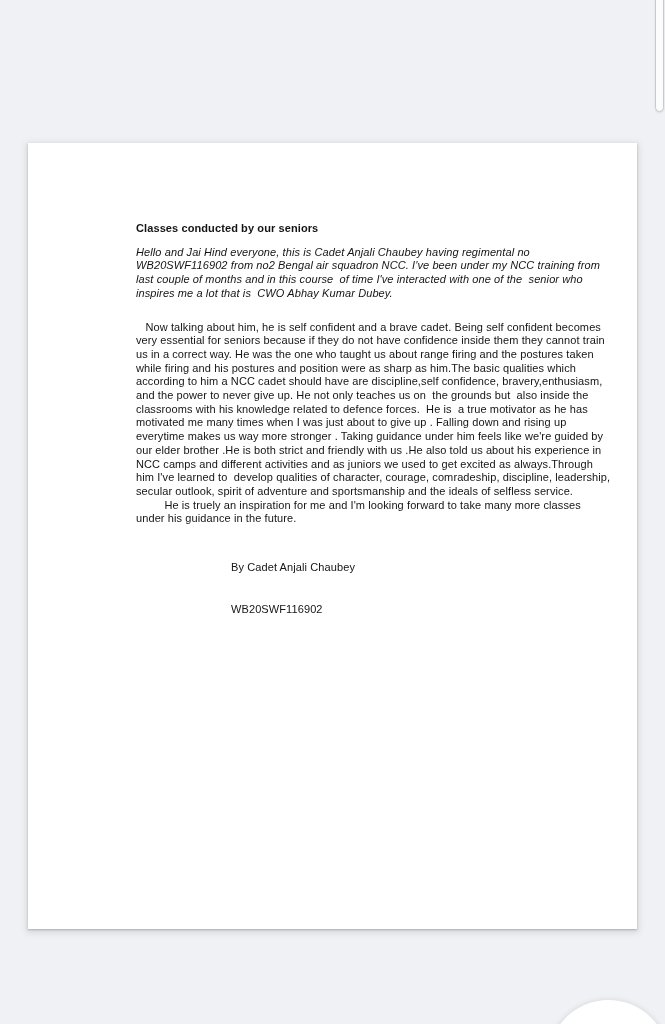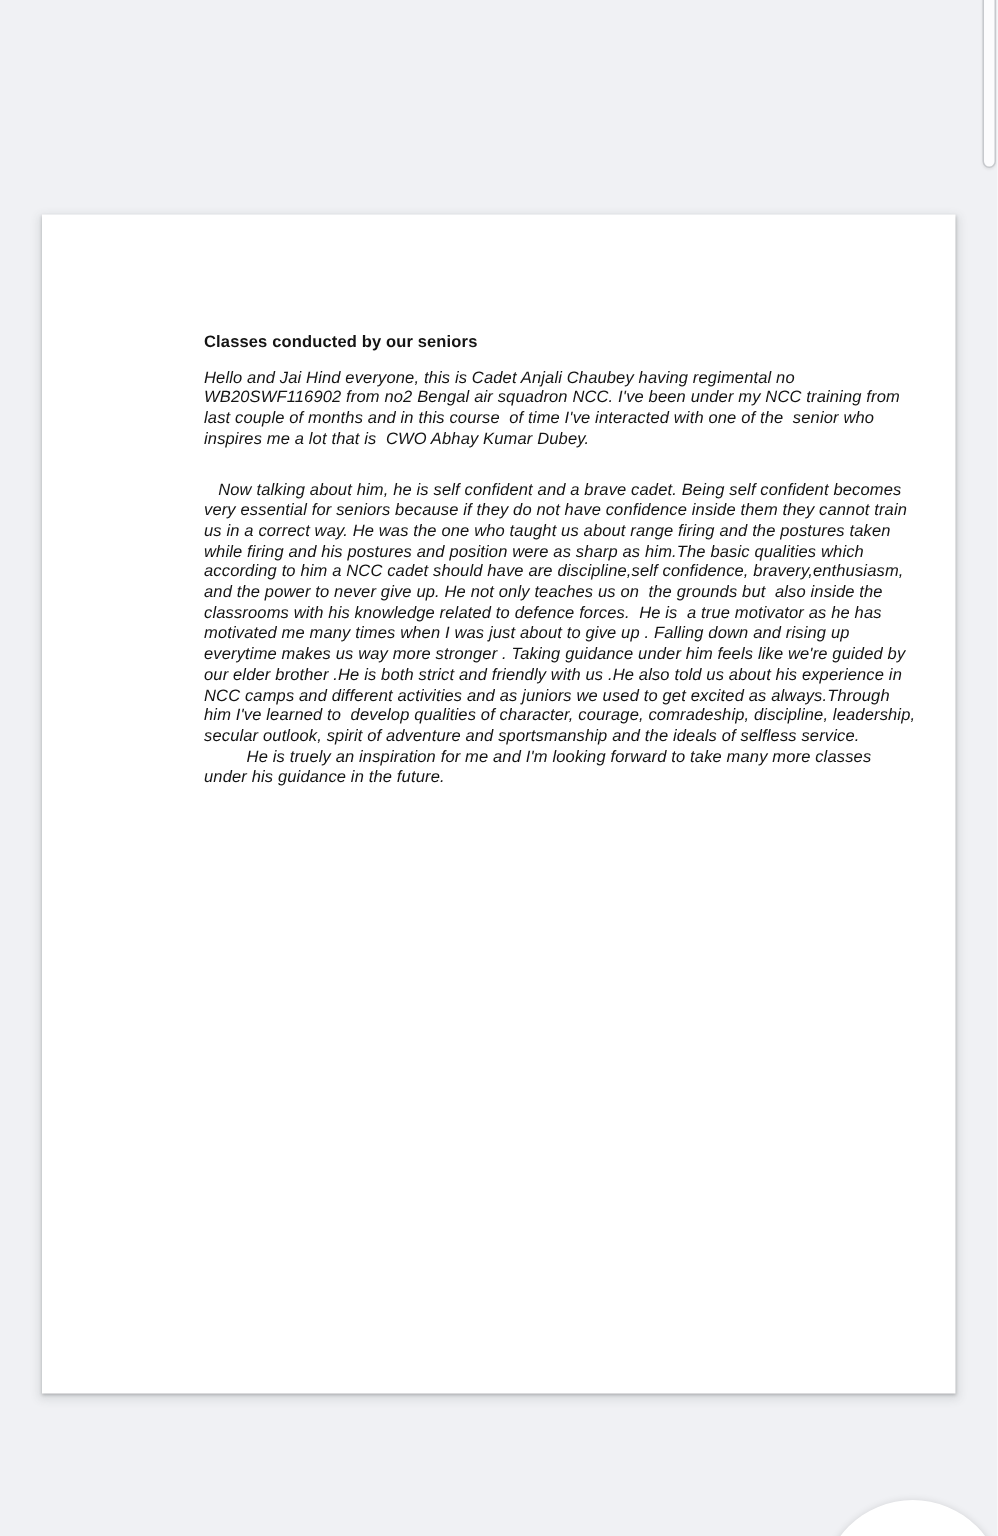--- a/index.html
+++ b/index.html
@@ -35,21 +35,21 @@
     font-size: 11px;
     font-weight: bold;
     margin: 0 0 10px 0;
     line-height: 13.7px;
   }
   .para {
     margin: 0;
     white-space: pre-wrap;
   }
   .para-intro { margin-bottom: 20px; font-style: italic; }
-  .para-main  { margin-bottom: 8px; font-style: italic; }
+  .para-main  { margin-bottom: 8px; }
   .signature  { margin-left: 95px; white-space: pre-wrap; }
   .scrollbar-thumb {
     position: absolute;
     right: 1px; top: -5px;
     width: 9px; height: 117px;
     box-sizing: border-box;
     background: #fcfcfd;
     border: 1px solid #c7c9cd;
     border-radius: 5px;
     box-shadow: 0 1px 2px rgba(0,0,0,0.08);
@@ -89,19 +89,23 @@
 classrooms with his knowledge related to defence forces.  He is  a true motivator as he has
 motivated me many times when I was just about to give up . Falling down and rising up
 everytime makes us way more stronger . Taking guidance under him feels like we're guided by
 our elder brother .He is both strict and friendly with us .He also told us about his experience in
 NCC camps and different activities and as juniors we used to get excited as always.Through
 him I've learned to  develop qualities of character, courage, comradeship, discipline, leadership,
 secular outlook, spirit of adventure and sportsmanship and the ideals of selfless service.
          He is truely an inspiration for me and I'm looking forward to take many more classes
 under his guidance in the future.</p>
 
+      <div class="signature">
+        <div>By Cadet Anjali Chaubey</div>
+        <div>WB20SWF116902</div>
+      </div>
 
     </div>
   </div>
 
   <div class="fab"></div>
 
 </div>
 
 </body></html>

